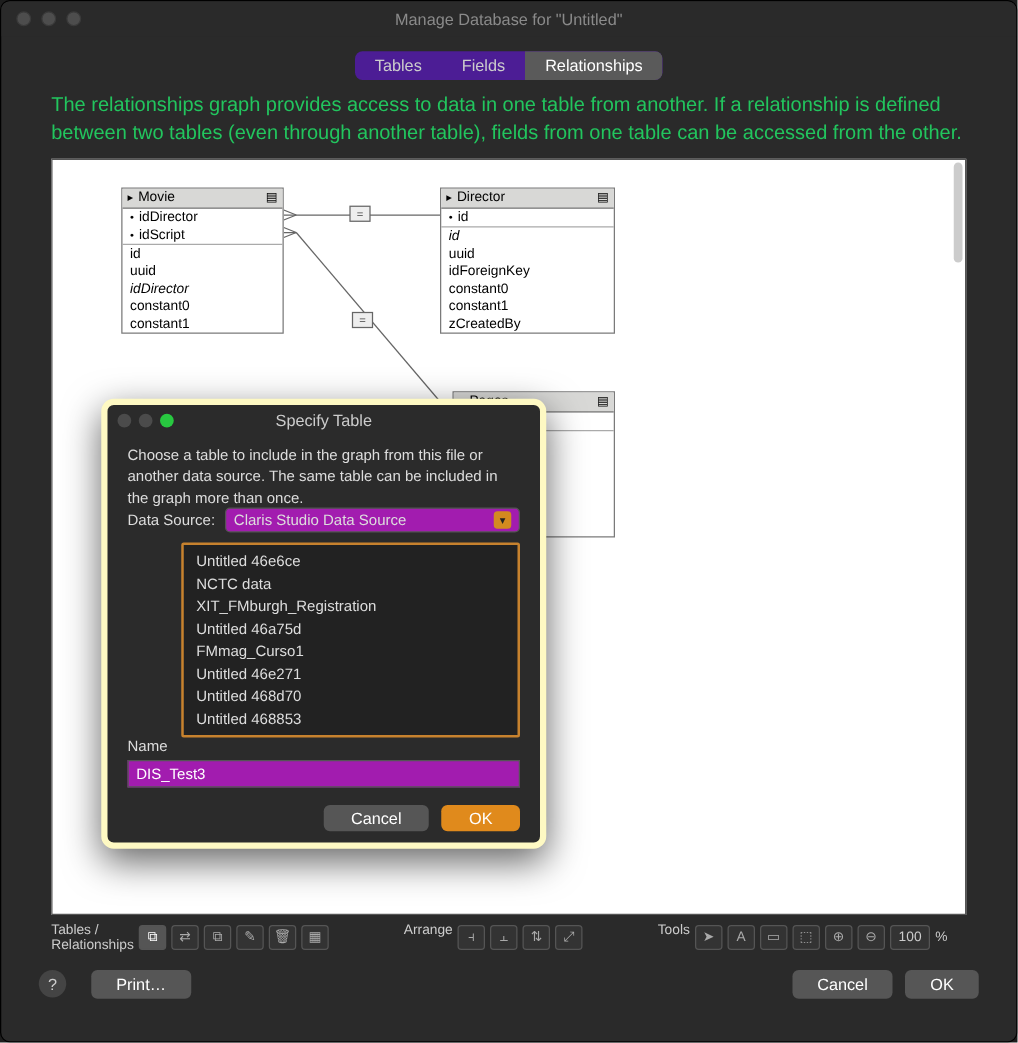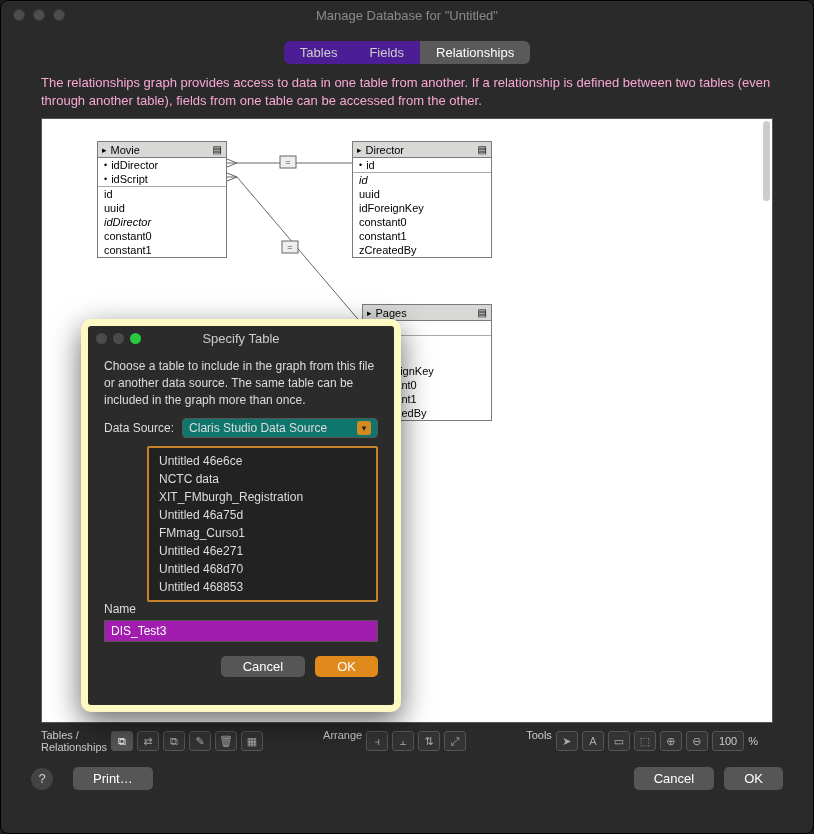--- a/index.html
+++ b/index.html
@@ -10,21 +10,21 @@
   .titlebar { height: 28px; display: flex; align-items: center; padding: 0 12px; background: #2a2a2a; }
   .traffic { display: flex; gap: 8px; }
   .t-dot { width: 12px; height: 12px; border-radius: 50%; background: #4d4d4d; border: 0.5px solid #3a3a3a; }
   .titlebar .title { position: absolute; left: 0; right: 0; text-align: center; color: #8a8a8a; font-size: 13px; pointer-events: none; }
 
   .tabs { display: flex; justify-content: center; margin-top: 12px; }
   .tabbar { display: flex; background: #4c1d95; border-radius: 6px; overflow: hidden; }
   .tab { color: #ccc; font-size: 13px; padding: 4px 16px; cursor: default; }
   .tab.active { background: #5a5a5a; color: #fff; }
 
-  .desc { color: #f9a8d4; font-size: 13px; line-height: 1.4; padding: 10px 40px 8px 40px; }
+  .desc { color: #22c55e; font-size: 16px; line-height: 1.4; padding: 10px 40px 8px 40px; }
 
   .canvas-wrap { margin: 0 40px; position: relative; }
   .canvas { background: #fff; height: 605px; position: relative; border: 1px solid #555; }
   .canvas .scrollbar { position:absolute; right:2px; top:2px; width:7px; height:80px; background:#ccc; border-radius:4px; }
 
   
   .to { position: absolute; background: #fff; border: 1px solid #7a7a7a; font-size: 11px; color: #000; }
   .to-head { background: #d8d8d6; border-bottom: 1px solid #7a7a7a; display:flex; align-items:center; height: 16px; padding: 0 4px; gap:4px; }
   .to-head .arrow { font-size: 9px; }
   .to-head .name { flex:1; }
@@ -47,31 +47,31 @@
   .tbtn { width:22px; height:20px; border:1px solid #555; background:#333; border-radius:3px; display:flex; align-items:center; justify-content:center; color:#aaa; font-size:11px; }
   .tbtn.on { background:#555; color:#fff; }
   .zoom { border:1px solid #555; background:#333; border-radius:3px; color:#ccc; font-size:11px; padding:2px 6px; height:20px; display:flex; align-items:center; }
 
   .footer { display:flex; align-items:center; gap:10px; padding: 14px 30px; }
   .footer .spacer { flex:1; }
   .help-btn { width:22px; height:22px; border-radius:50%; background:#444; color:#ccc; display:flex; align-items:center; justify-content:center; font-size:13px; margin-right:10px; }
   .mac-btn { background:#565656; color:#fff; border:none; border-radius:5px; padding: 4px 20px; font-size:13px; }
 
   
-  .sheet { position:absolute; left: 80px; top: 318px; width: 320px; background:#2b2b2b; border:7px solid #fef9c3; border-radius:10px; box-shadow: 0 10px 30px rgba(0,0,0,0.6); color:#ddd; font-size:12px; padding-bottom:28px; }
+  .sheet { position:absolute; left: 80px; top: 318px; width: 356px; background:#2b2b2b; border:5px solid #fef9c3; border-radius:10px; box-shadow: 0 10px 30px rgba(0,0,0,0.6); color:#ddd; font-size:12px; padding-bottom:9px; }
   .sheet-titlebar { height:24px; display:flex; align-items:center; padding:0 8px; position:relative; }
   .sheet-titlebar .title { position:absolute; left:0; right:0; text-align:center; color:#ccc; font-size:13px; }
   .sheet-traffic { display:flex; gap:6px; z-index:1; }
   .s-dot { width:11px; height:11px; border-radius:50%; }
   .s-dot.dim { background:#4b4b4b; }
   .s-dot.green { background:#28c840; }
   .sheet-body { padding: 8px 16px 0 16px; }
-  .sheet-body p { line-height:1.4; margin-bottom:10px; }
+  .sheet-body p { line-height:1.4; }
   .ds-row { display:flex; align-items:center; gap:8px; margin-bottom:8px; }
-  .ds-select { flex:1; background:#0f766e; border:1px solid #555; border-radius:4px; color:#ddd; padding:2px 6px; font-size:12px; display:flex; justify-content:space-between; align-items:center; }
+  .ds-select { flex:1; background:#a21caf; border:1px solid #555; border-radius:4px; color:#ddd; padding:2px 6px; font-size:12px; display:flex; justify-content:space-between; align-items:center; }
   .ds-select .chev { background:#d38a1f; color:#222; width:14px; height:14px; border-radius:3px; display:flex; align-items:center; justify-content:center; font-size:9px; }
   .table-list { border:2px solid #c7822e; border-radius:2px; background:#222; padding:4px 0; max-height: 160px; overflow:hidden;margin-left:43px; }
   .table-list .item { padding: 2px 10px; color:#ddd; cursor:default; }
   .name-label { margin-bottom:4px; }
   .name-input { width:100%; background:#a21caf; border:1px solid #555; border-radius:0; color:#fff; padding:3px 6px; font-size:12px; }
   .sheet-buttons { display:flex; justify-content:flex-end; gap:10px; padding: 14px 16px 0 16px; }
   .sheet-buttons .mac-btn { padding:3px 22px; }
   .mac-btn.primary { background:#e08a1c; color:#fff; }
 </style>
 </head>

